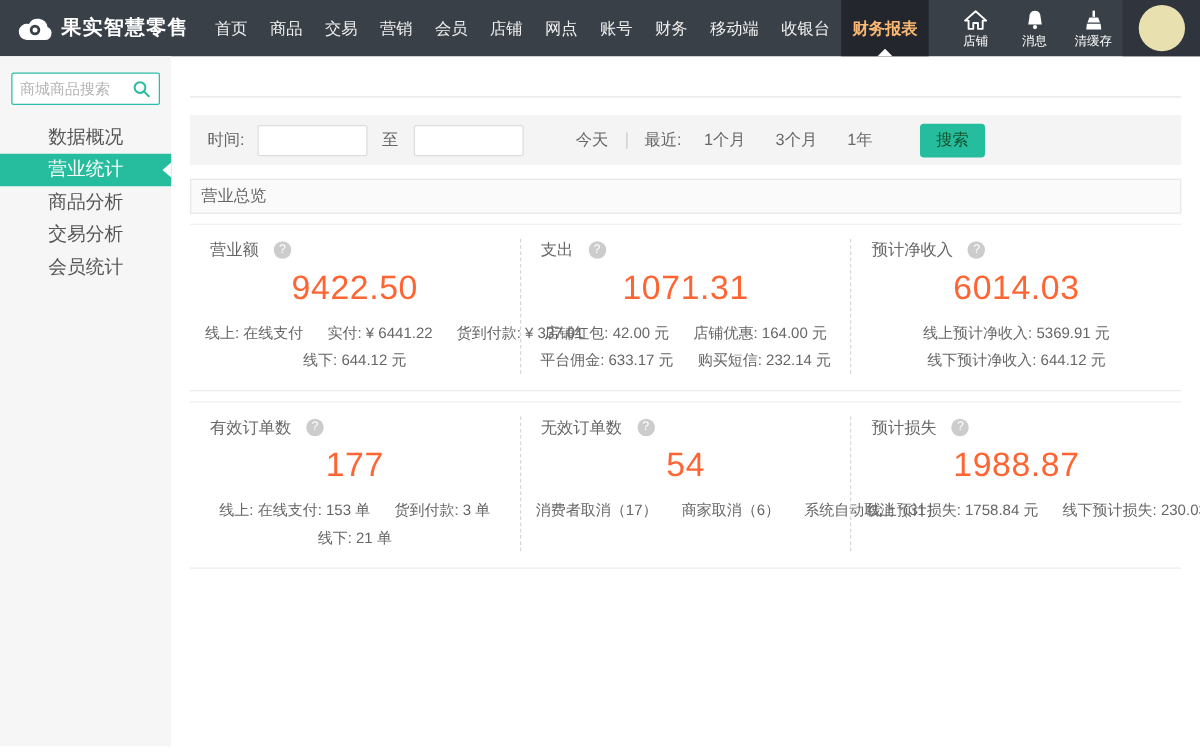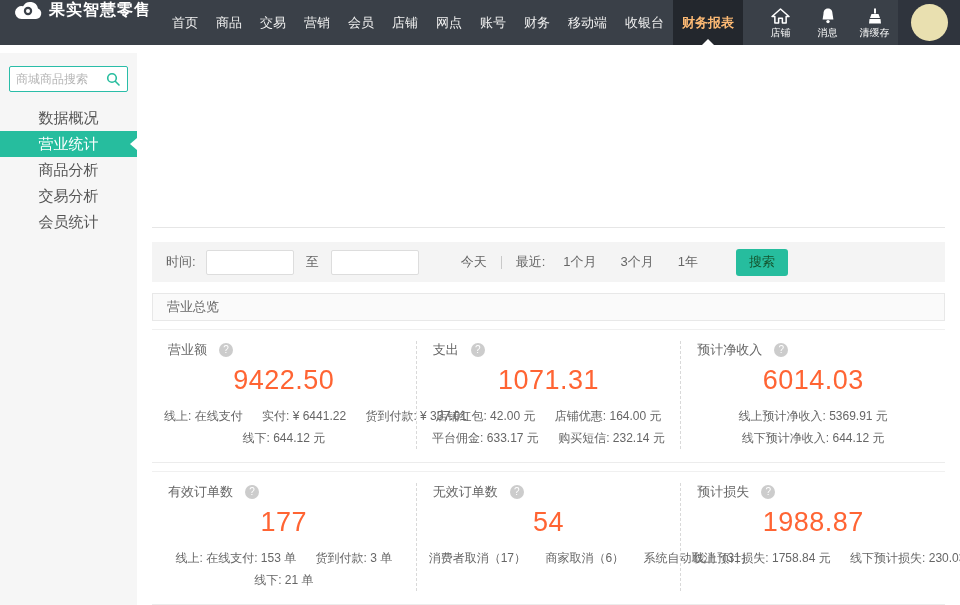--- a/index.html
+++ b/index.html
@@ -13,21 +13,21 @@
   
   .topnav {
     height: 45px;
     background: #3a4048;
     display: flex;
     align-items: stretch;
     color: #fff;
   }
   .brand {
     display: flex;
-    align-items: flex-start;
+    align-items: center;
     gap: 7px;
     padding: 0 12px 0 14px;
     cursor: pointer;
   }
   .brand-text {
     font-size: 16px;
     font-weight: bold;
     letter-spacing: 1px;
     white-space: nowrap;
   }
@@ -74,21 +74,21 @@
     align-items: center;
     justify-content: center;
   }
   .avatar {
     width: 37px; height: 37px;
     border-radius: 50%;
     background: #e9e0b0;
     cursor: pointer;
   }
   
-  .main { display: flex; height: 560px; align-items: flex-end; }
+  .main { display: flex; height: 560px; align-items: flex-start; }
   .sidebar {
     width: 137px;
     height: 552px;
     background: #f6f6f6;
     flex: none;
   }
   .search-box {
     margin: 13px 9px 0 9px;
     height: 26px;
     background: #fff;
@@ -174,21 +174,21 @@
     font-size: 13px;
     cursor: pointer;
     font-family: inherit;
   }
   .section-header {
     margin-top: 11px;
     border: 1px solid #e8e8e8;
     background: #fafafa;
     height: 28px;
     line-height: 26px;
-    padding-left: 14px;
+    padding-left: 8px;
     font-size: 13px;
     color: #666;
   }
   .cards {
     margin-top: 8px;
     border-top: 1px solid #f0f0f0;
     border-bottom: 1px solid #ececec;
     display: flex;
     padding: 11px 0 13px;
   }

